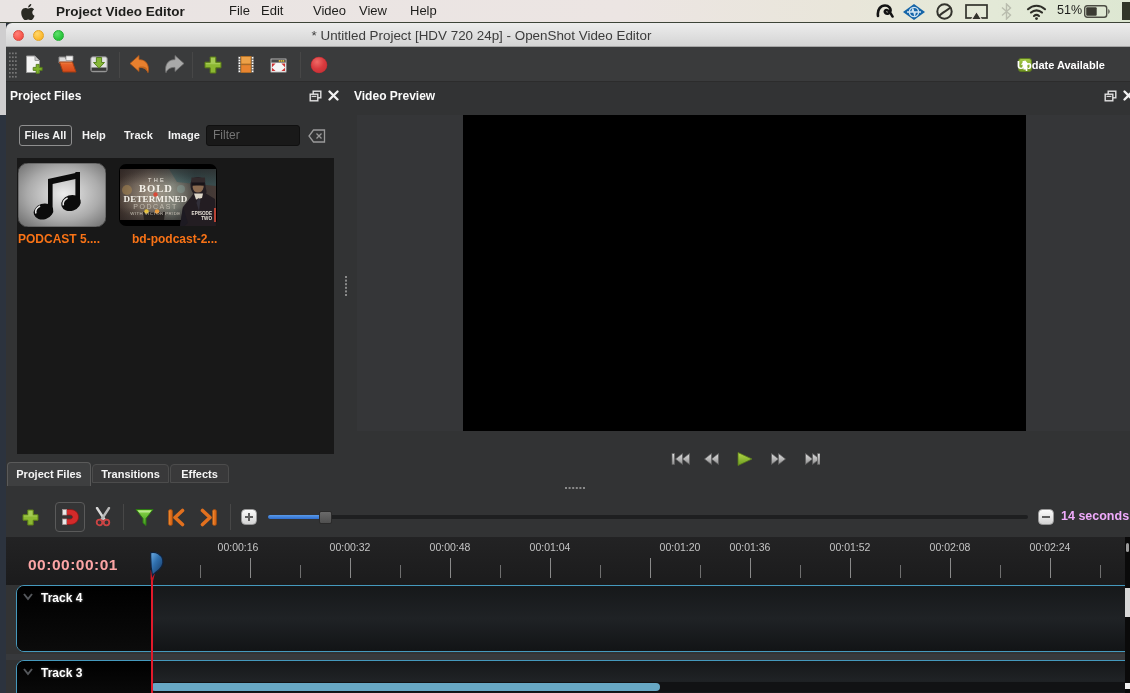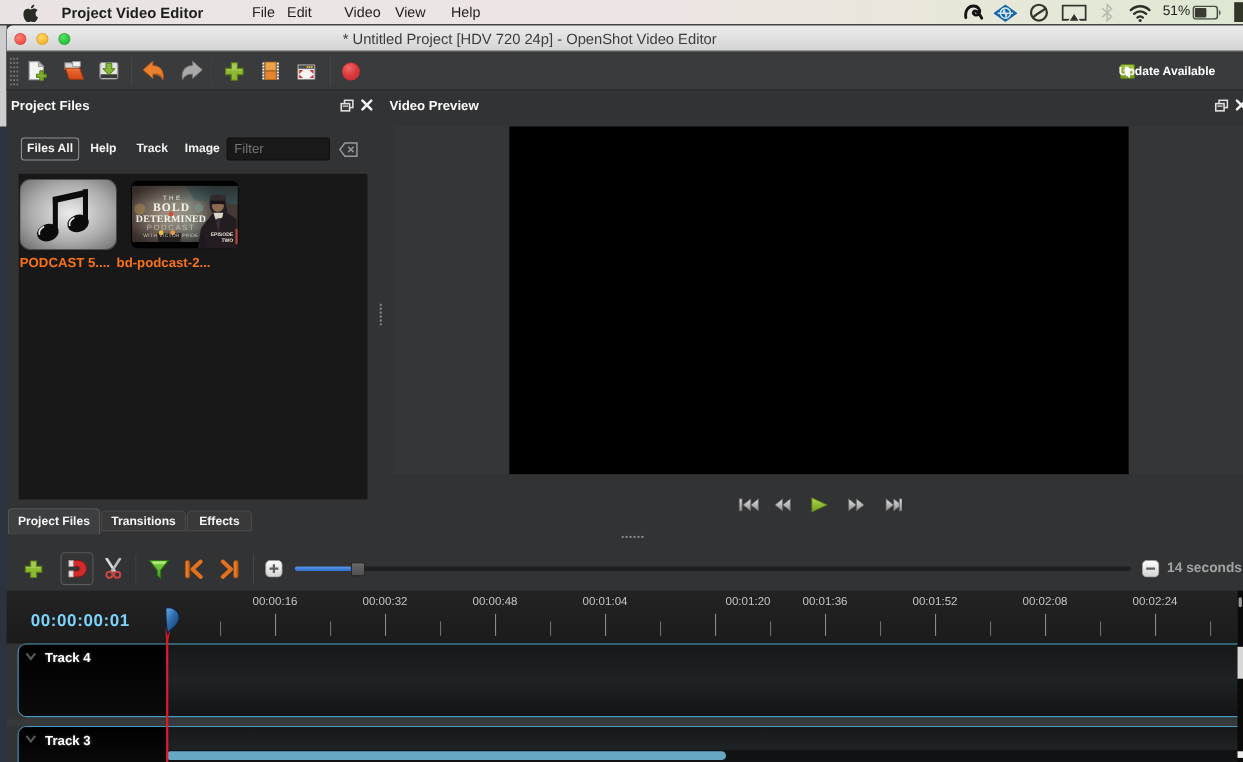--- a/index.html
+++ b/index.html
@@ -36,21 +36,21 @@
     border-bottom:none; border-radius:4px 4px 0 0; line-height:22px; }
   .tab2 { left:92px; top:464px; width:77px; height:19px; background:#39393a; border:1px solid #4c4c4c;
     border-radius:4px 4px 0 0; line-height:18px; }
   .tab3 { left:170px; top:464px; width:59px; height:19px; background:#39393a; border:1px solid #4c4c4c;
     border-radius:4px 4px 0 0; line-height:18px; }
   
   .vidwrap { left:357px; top:115px; width:773px; height:316px; background:#353638; }
   .vidblack { left:463px; top:115px; width:563px; height:316px; background:#000; }
   
   .ruler { left:6px; top:537px; width:1119px; height:48px; background:linear-gradient(#232324,#1b1b1c); }
-  .bigtime { left:28px; top:556px; width:92px; font-size:15.5px; font-weight:bold; color:#7dd3fc; letter-spacing:0.5px; }
+  .bigtime { left:28px; top:556px; width:92px; font-size:15.5px; font-weight:bold; color:#fca5a5; letter-spacing:0.5px; }
   .rlab { top:541px; width:60px; margin-left:-30px; text-align:center; font-size:10.5px; color:#c4c4c4; }
   .tickM { top:558px; width:1px; height:20px; background:#8a8a8a; }
   .tickm { top:565px; width:1px; height:13px; background:#6f6f6f; }
   .track { left:16px; width:1120px; height:67px; border:1.5px solid #4599bd; border-radius:8px;
     background:linear-gradient(#16181a,#1f2225 50%,#121416); overflow:hidden; }
   .tracklabelbg { position:absolute; left:0; top:0; width:135px; height:100%;
     background:linear-gradient(#000,#0b0b0b); }
   .trackname { position:absolute; left:24px; top:5px; font-size:12px; font-weight:bold; color:#fff;
     text-shadow:0 0 3px rgba(255,255,255,.35); }
   .chev { position:absolute; left:6px; top:7px; width:10px; height:8px; }
@@ -341,21 +341,21 @@
   <text x="38" y="17.5" font-family="Liberation Sans" font-size="5.6" fill="#e8e4dc" text-anchor="middle" letter-spacing="2.2">THE</text>
   <text x="37" y="27.5" font-family="Liberation Serif" font-size="10.5" font-weight="bold" fill="#f5f2ea" text-anchor="middle" letter-spacing="1">BOLD</text>
   <text x="36.5" y="37.5" font-family="Liberation Serif" font-size="9" font-weight="bold" fill="#f5f2ea" text-anchor="middle" letter-spacing="0.2">DETERMINED</text>
   <circle cx="36.5" cy="30.5" r="2.2" fill="#d84a38"></circle>
   <text x="36.5" y="45" font-family="Liberation Sans" font-size="7" fill="#cac4b8" text-anchor="middle" letter-spacing="1.5" opacity="0.85">PODCAST</text>
   <text x="36.5" y="51" font-family="Liberation Sans" font-size="4.4" fill="#c8c2b6" text-anchor="middle" letter-spacing="0.4">WITH VICTOR PRIDE</text>
   <text x="93" y="50.5" font-family="Liberation Sans" font-size="4.6" font-weight="bold" fill="#e8e2d8" text-anchor="end">EPISODE</text>
   <text x="93" y="56" font-family="Liberation Sans" font-size="4.6" font-weight="bold" fill="#e8e2d8" text-anchor="end">TWO</text>
   <rect x="95" y="44" width="2" height="14" fill="#b84436"></rect>
 </svg>
-<div class="abs thumblabel" style="left:106px;top:232px">bd-podcast-2...</div>
+<div class="abs thumblabel" style="left:132px;top:232px">bd-podcast-2...</div>
 
 <div class="abs tab tabsel">Project Files</div>
 <div class="abs tab tab2">Transitions</div>
 <div class="abs tab tab3">Effects</div>
 
 <div class="abs vidwrap"></div>
 <div class="abs vidblack"></div>
 
 <svg class="abs" style="left:670px;top:451px" width="150" height="16" viewBox="0 0 150 16">
   <defs>
@@ -459,25 +459,25 @@
   </linearGradient>
     </defs>
 </svg>
 <div class="abs" style="left:268px;top:515px;width:760px;height:4px;background:#1e1f20;border-radius:2px"></div>
 <div class="abs" style="left:268px;top:515px;width:57px;height:4px;background:linear-gradient(#5a9ae8,#2f6fd0);border-radius:2px"></div>
 <div class="abs" style="left:319px;top:511px;width:13px;height:13px;background:linear-gradient(#6a6a6a,#4f4f4f);border:1px solid #2a2a2a;border-radius:2px"></div>
 <svg class="abs" style="left:1038px;top:509px" width="16" height="16" viewBox="0 0 16 16">
   <rect x="0.5" y="0.5" width="15" height="15" rx="4" fill="url(#zbg)" stroke="#9a9a9a" stroke-width="0.8"></rect>
   <path d="M4,8 L12,8" stroke="#5f5f5f" stroke-width="2"></path>
 </svg>
-<div class="abs" style="left:1061px;top:509px;font-size:12.5px;font-weight:bold;color:#a3a3a3">14 seconds</div>
+<div class="abs" style="left:1061px;top:509px;font-size:12.5px;font-weight:bold;color:#f0abfc">14 seconds</div>
 
 <div class="abs ruler"></div>
 <div class="abs bigtime">00:00:00:01</div>
-<div class="abs rlab" style="left:250px">00:00:16</div>
+<div class="abs rlab" style="left:238px">00:00:16</div>
 <div class="abs rlab" style="left:350px">00:00:32</div>
 <div class="abs rlab" style="left:450px">00:00:48</div>
 <div class="abs rlab" style="left:550px">00:01:04</div>
 <div class="abs rlab" style="left:680px">00:01:20</div>
 <div class="abs rlab" style="left:750px">00:01:36</div>
 <div class="abs rlab" style="left:850px">00:01:52</div>
 <div class="abs rlab" style="left:950px">00:02:08</div>
 <div class="abs rlab" style="left:1050px">00:02:24</div>
 <div class="abs" style="left:1126px;top:543px;width:3px;height:9px;background:#9a9a9a;border-radius:2px;z-index:6"></div>
 <div class="abs tickm" style="left:200px"></div>

